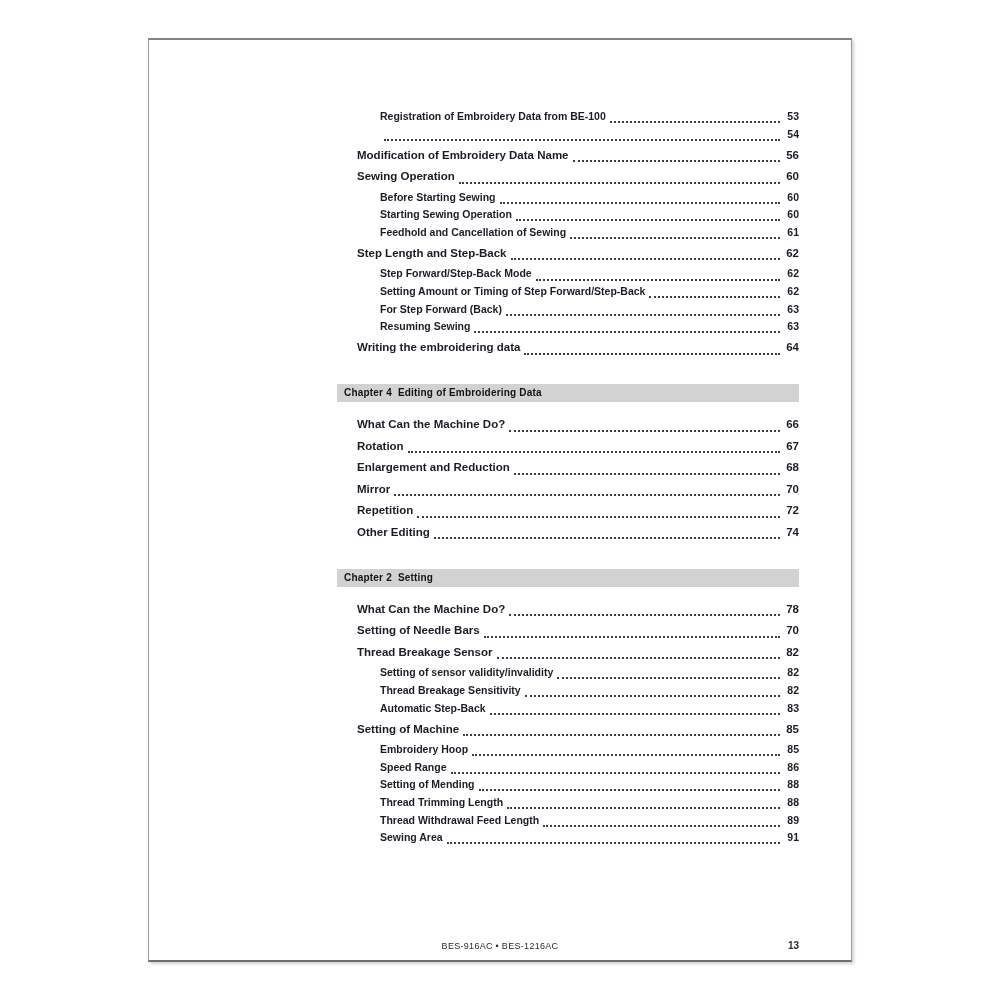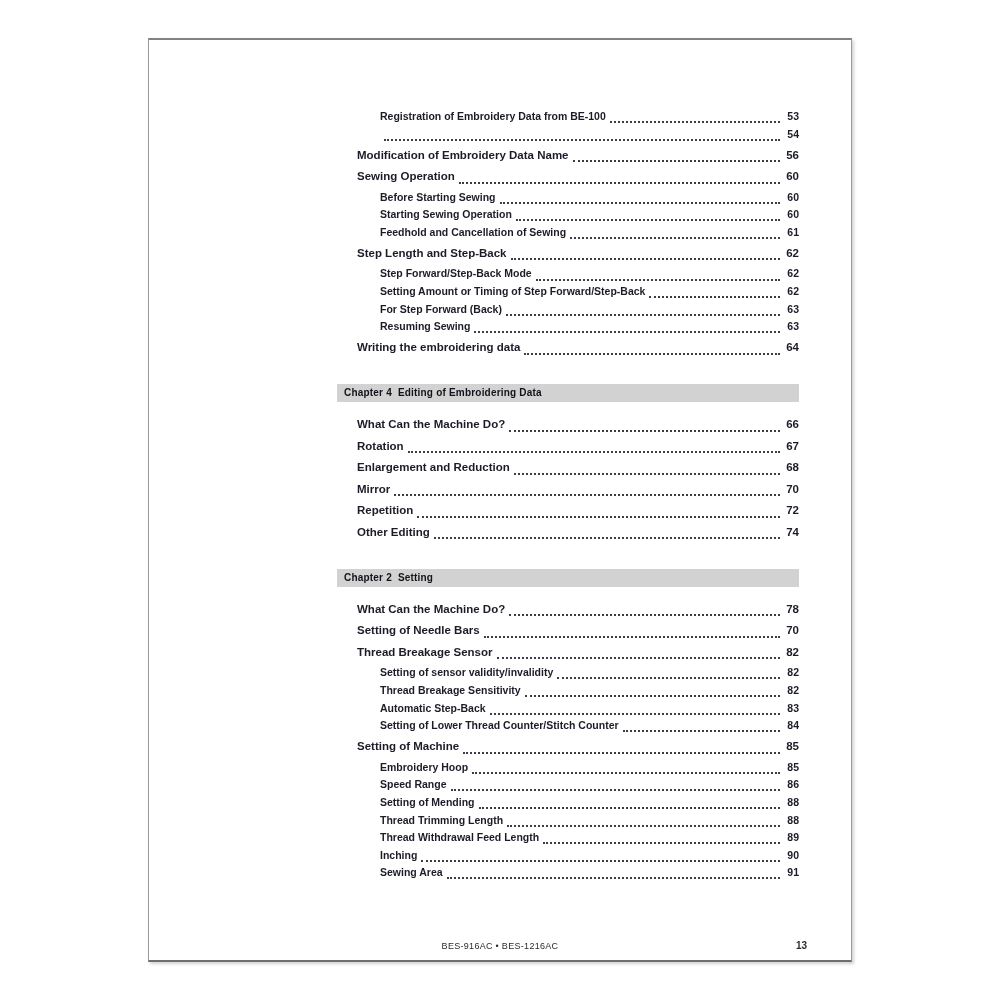--- a/index.html
+++ b/index.html
@@ -72,21 +72,21 @@
     color: #2b2b34;
   }
   .footer-model {
     position: absolute;
     left: 0; right: 0;
     text-align: center;
     letter-spacing: 0.3px;
   }
   .footer-page {
     position: absolute;
-    right: 44px;
+    right: 52px;
     top: -1px;
     font-size: 10px;
     font-weight: bold;
   }
 </style>
 </head>
 <body>
 
 <div class="sheet">
   <div class="toc">
@@ -209,25 +209,20 @@
       <div class="entry l2">
         <span class="label">Thread Breakage Sensitivity</span>
         <span class="dots"></span>
         <span class="pagenum">82</span>
       </div>
       <div class="entry l2">
         <span class="label">Automatic Step-Back</span>
         <span class="dots"></span>
         <span class="pagenum">83</span>
       </div>
-      <div class="entry l2">
-        <span class="label">Setting of Lower Thread Counter/Stitch Counter</span>
-        <span class="dots"></span>
-        <span class="pagenum">84</span>
-      </div>
       <div class="entry l1">
         <span class="label">Setting of Machine</span>
         <span class="dots"></span>
         <span class="pagenum">85</span>
       </div>
       <div class="entry l2">
         <span class="label">Embroidery Hoop</span>
         <span class="dots"></span>
         <span class="pagenum">85</span>
       </div>
@@ -243,25 +238,20 @@
       </div>
       <div class="entry l2">
         <span class="label">Thread Trimming Length</span>
         <span class="dots"></span>
         <span class="pagenum">88</span>
       </div>
       <div class="entry l2">
         <span class="label">Thread Withdrawal Feed Length</span>
         <span class="dots"></span>
         <span class="pagenum">89</span>
-      </div>
-      <div class="entry l2">
-        <span class="label">Inching</span>
-        <span class="dots"></span>
-        <span class="pagenum">90</span>
       </div>
       <div class="entry l2">
         <span class="label">Sewing Area</span>
         <span class="dots"></span>
         <span class="pagenum">91</span>
       </div>
     </div>
   <div class="footer">
     <span class="footer-model">BES-916AC • BES-1216AC</span>
     <span class="footer-page">13</span>

